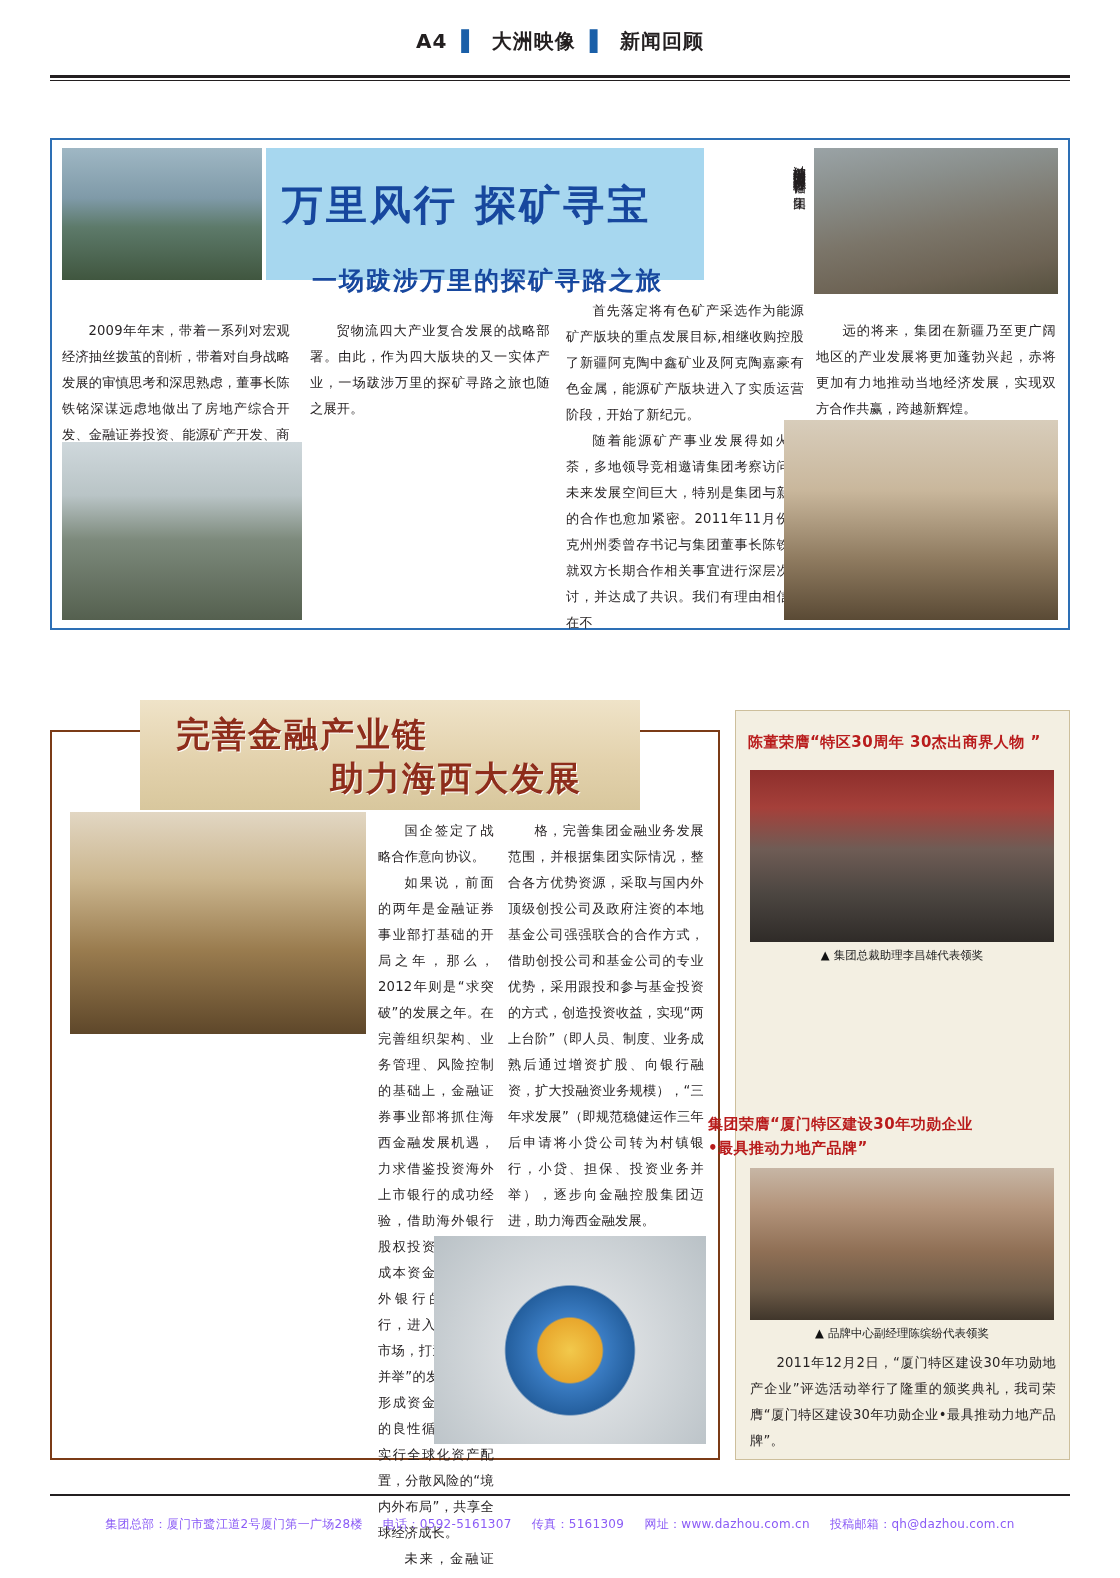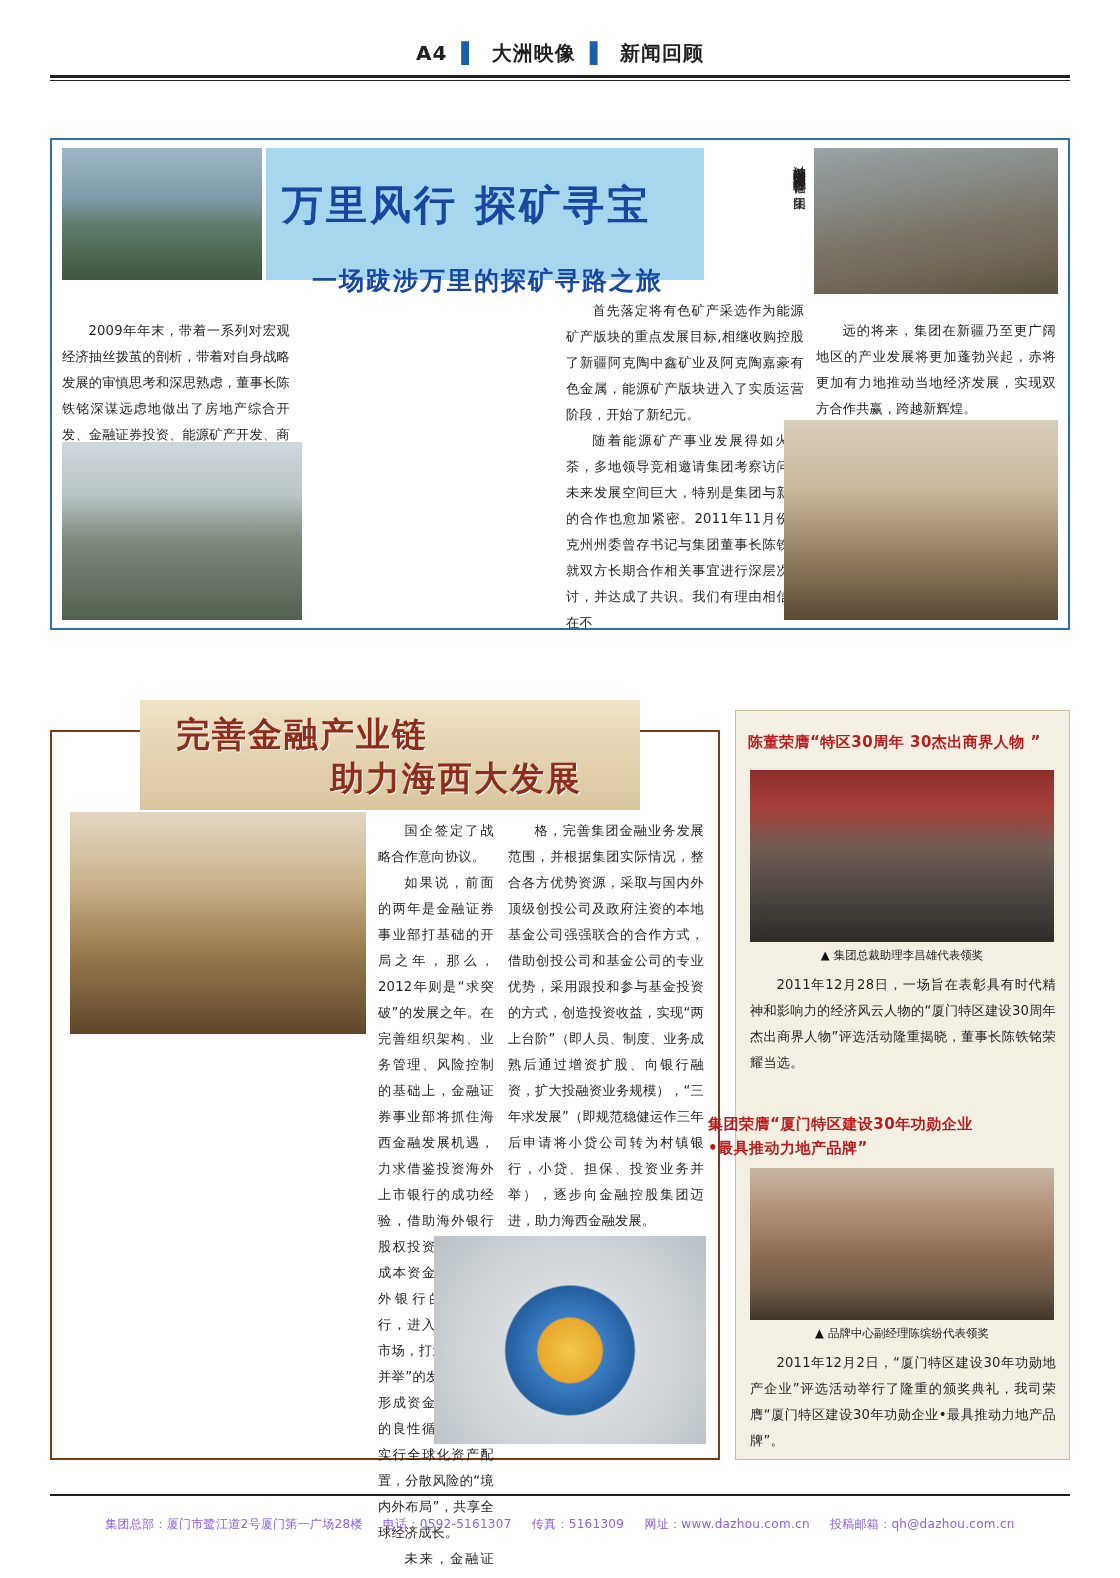--- a/index.html
+++ b/index.html
@@ -8,21 +8,21 @@
     background:#ffffff;
     font-family:"DejaVu Sans","Liberation Sans",sans-serif;
     color:#231f20;
     position:relative;
     overflow:hidden;
   }
   .page{position:relative;width:1120px;height:1578px;}
 
   
   .masthead{
-    position:absolute;left:50px;top:40px;width:1020px;
+    position:absolute;left:50px;top:28px;width:1020px;
     text-align:center;
     font-size:20px;font-weight:bold;letter-spacing:1px;
   }
   .masthead .sep{color:#1a5fa8;font-weight:bold;margin:0 6px;}
   .rule-top{
     position:absolute;left:50px;top:75px;width:1020px;height:3px;
     background:#231f20;
   }
   .rule-top2{
     position:absolute;left:50px;top:80px;width:1020px;height:1px;
@@ -165,20 +165,21 @@
 
   <div class="ph ph-mine" style="left:814px;top:148px;width:244px;height:146px;"></div>
 
   <div class="col-text" style="left:62px;top:318px;width:228px;">
     <p>2009年年末，带着一系列对宏观经济抽丝拨茧的剖析，带着对自身战略发展的审慎思考和深思熟虑，董事长陈铁铭深谋远虑地做出了房地产综合开发、金融证券投资、能源矿产开发、商</p>
   </div>
 
   <div class="ph ph-snow" style="left:62px;top:442px;width:240px;height:178px;"></div>
 
   <div class="col-text" style="left:310px;top:318px;width:240px;">
+    <p>贸物流四大产业复合发展的战略部署。由此，作为四大版块的又一实体产业，一场跋涉万里的探矿寻路之旅也随之展开。</p>
   </div>
 
   <div class="col-text" style="left:566px;top:298px;width:238px;">
     <p>首先落定将有色矿产采选作为能源矿产版块的重点发展目标,相继收购控股了新疆阿克陶中鑫矿业及阿克陶嘉豪有色金属，能源矿产版块进入了实质运营阶段，开始了新纪元。</p>
     <p>随着能源矿产事业发展得如火如荼，多地领导竞相邀请集团考察访问，未来发展空间巨大，特别是集团与新疆的合作也愈加紧密。2011年11月份，克州州委曾存书记与集团董事长陈铁铭就双方长期合作相关事宜进行深层次探讨，并达成了共识。我们有理由相信，在不</p>
   </div>
 
   <div class="col-text" style="left:816px;top:318px;width:240px;">
     <p>远的将来，集团在新疆乃至更广阔地区的产业发展将更加蓬勃兴起，赤将更加有力地推动当地经济发展，实现双方合作共赢，跨越新辉煌。</p>
   </div>
@@ -209,23 +210,20 @@
   <div class="panel-right"></div>
 
   <div class="sub-head" style="left:748px;top:730px;width:310px;">陈董荣膺“特区30周年 30杰出商界人物 ”</div>
 
   <div class="ph ph-award1" style="left:750px;top:770px;width:304px;height:172px;"></div>
 
   <div class="cap-line" style="left:752px;top:948px;">
     <span class="tri">▲</span><span>集团总裁助理李昌雄代表领奖</span>
   </div>
 
-  <div class="col-text" style="left:750px;top:972px;width:306px;">
-    <p>2011年12月28日，一场旨在表彰具有时代精神和影响力的经济风云人物的“厦门特区建设30周年杰出商界人物”评选活动隆重揭晓，董事长陈铁铭荣耀当选。</p>
-  </div>
 
   <div class="sub-head" style="left:708px;top:1112px;width:310px;">
     <span>集团荣膺“厦门特区建设30年功勋企业</span><br>
     <span>•最具推动力地产品牌”</span>
   </div>
 
   <div class="ph ph-award2" style="left:750px;top:1168px;width:304px;height:152px;"></div>
 
   <div class="cap-line" style="left:752px;top:1326px;">
     <span class="tri">▲</span><span>品牌中心副经理陈缤纷代表领奖</span>

